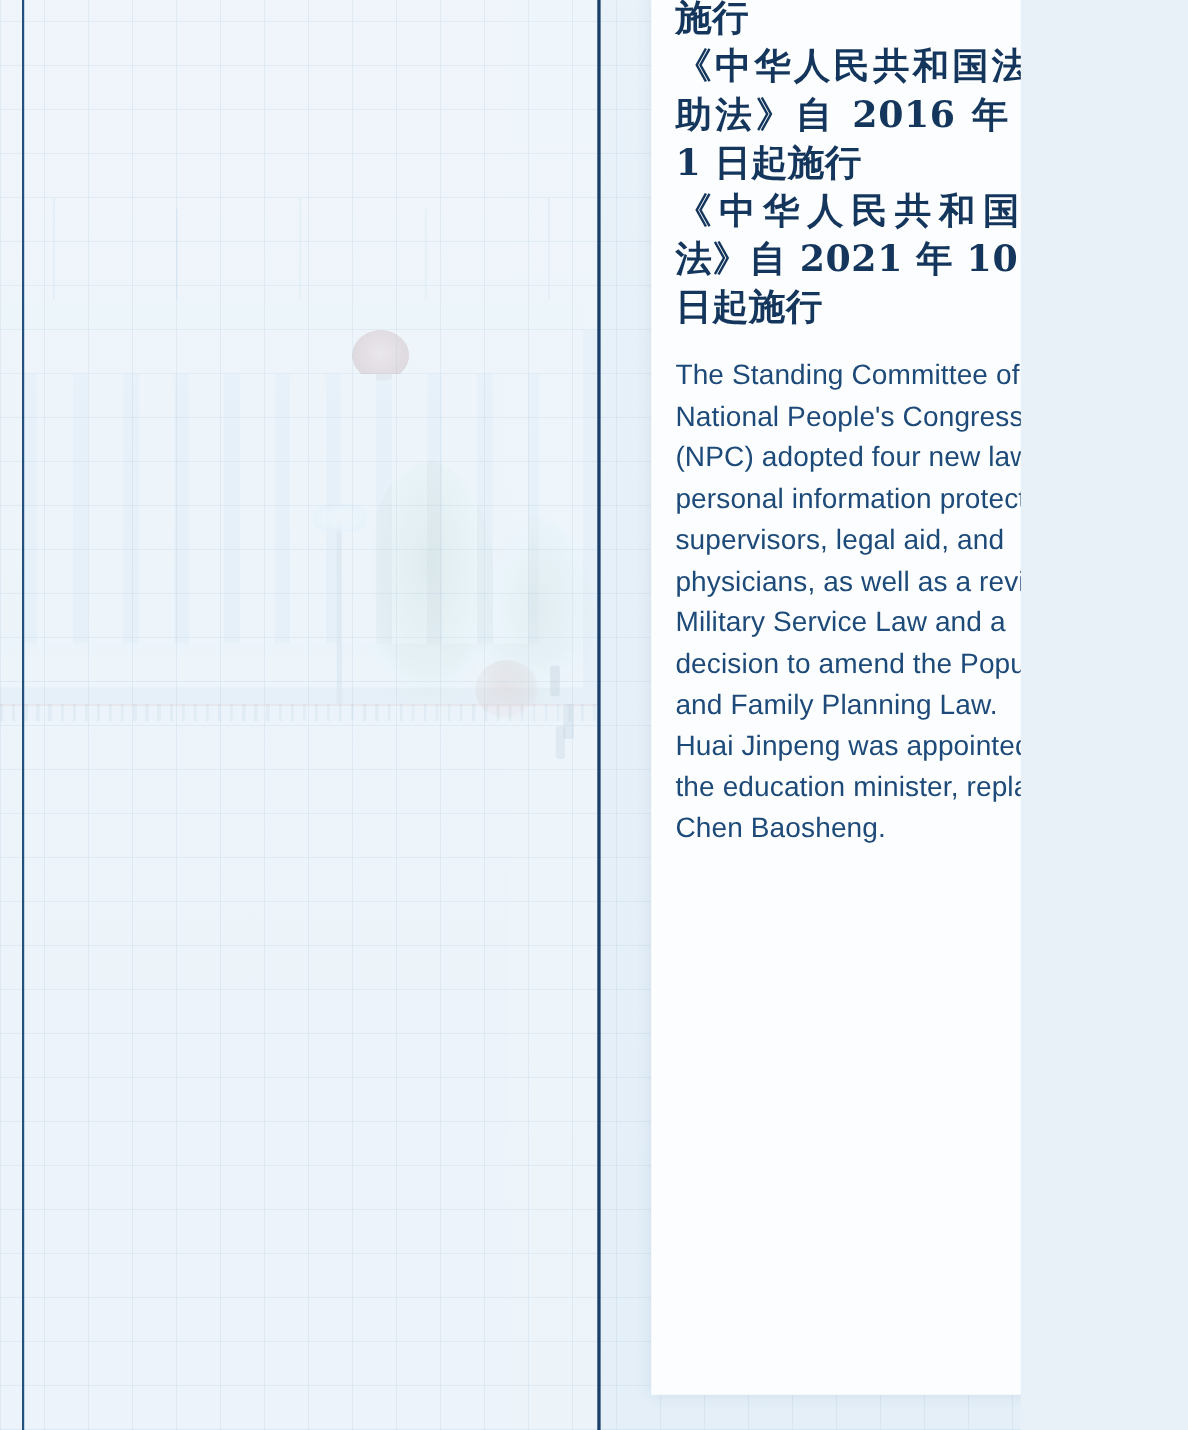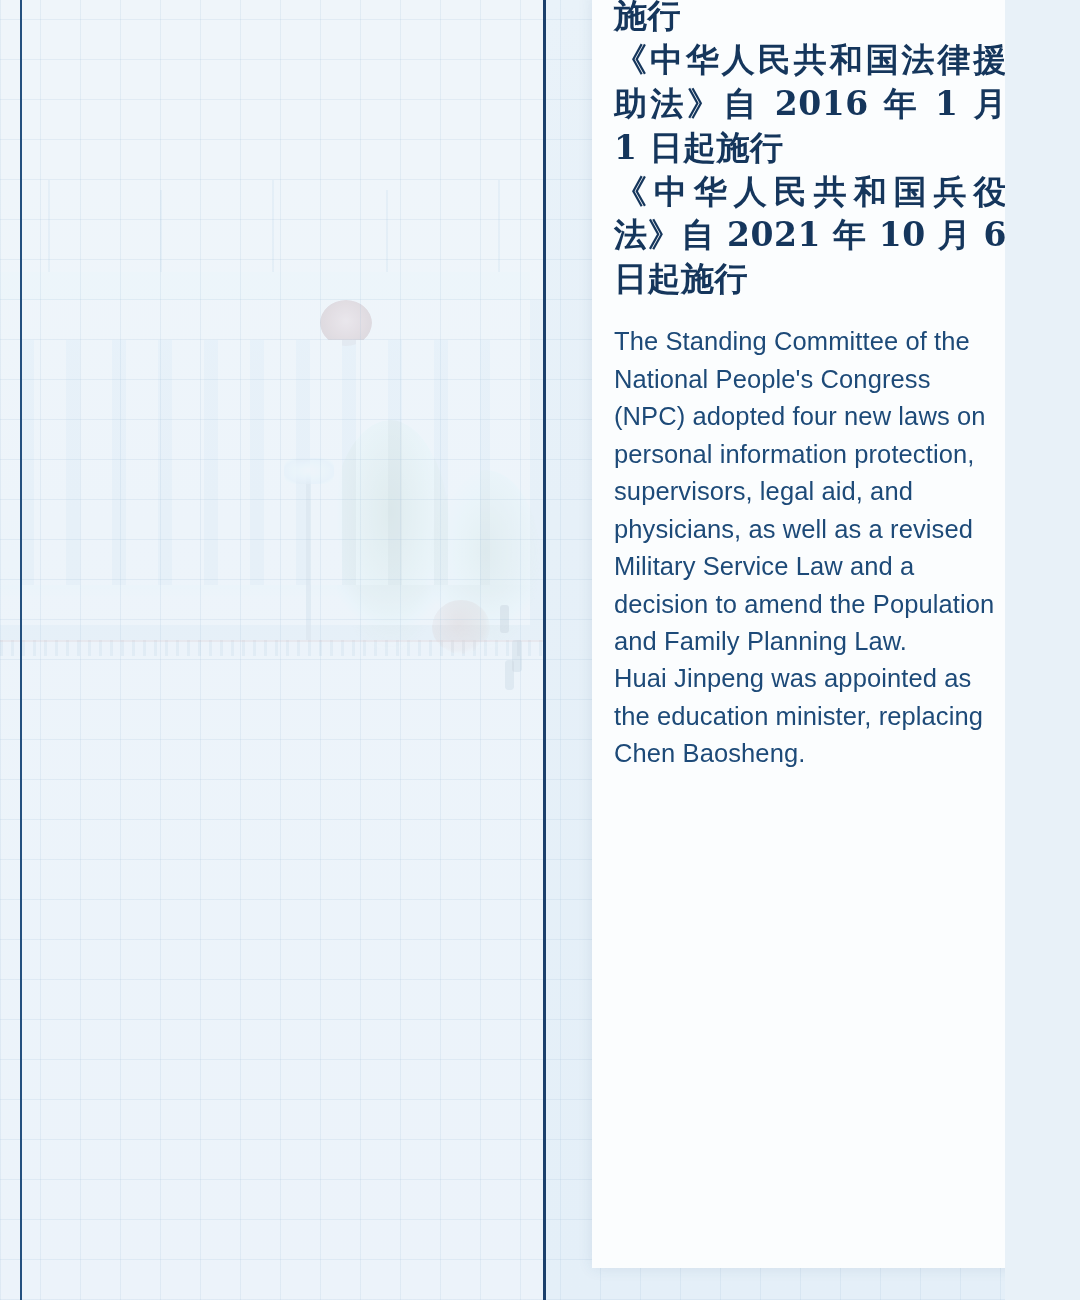--- a/index.html
+++ b/index.html
@@ -9,21 +9,21 @@
   body {
     width: 1080px;
     height: 1300px;
     overflow: hidden;
     background: #e8f1f8;
     font-family: "Liberation Sans", sans-serif;
   }
 
   #page {
     position: relative;
-    width: 1005px;
+    width: 928px;
     height: 1300px;
     background: linear-gradient(180deg, #e9f2f9 0%, #e6f0f8 40%, #e4eff8 100%);
     overflow: hidden;
   }
 
   
   .photo-wrap {
     position: absolute;
     left: 0;
     top: 0;

